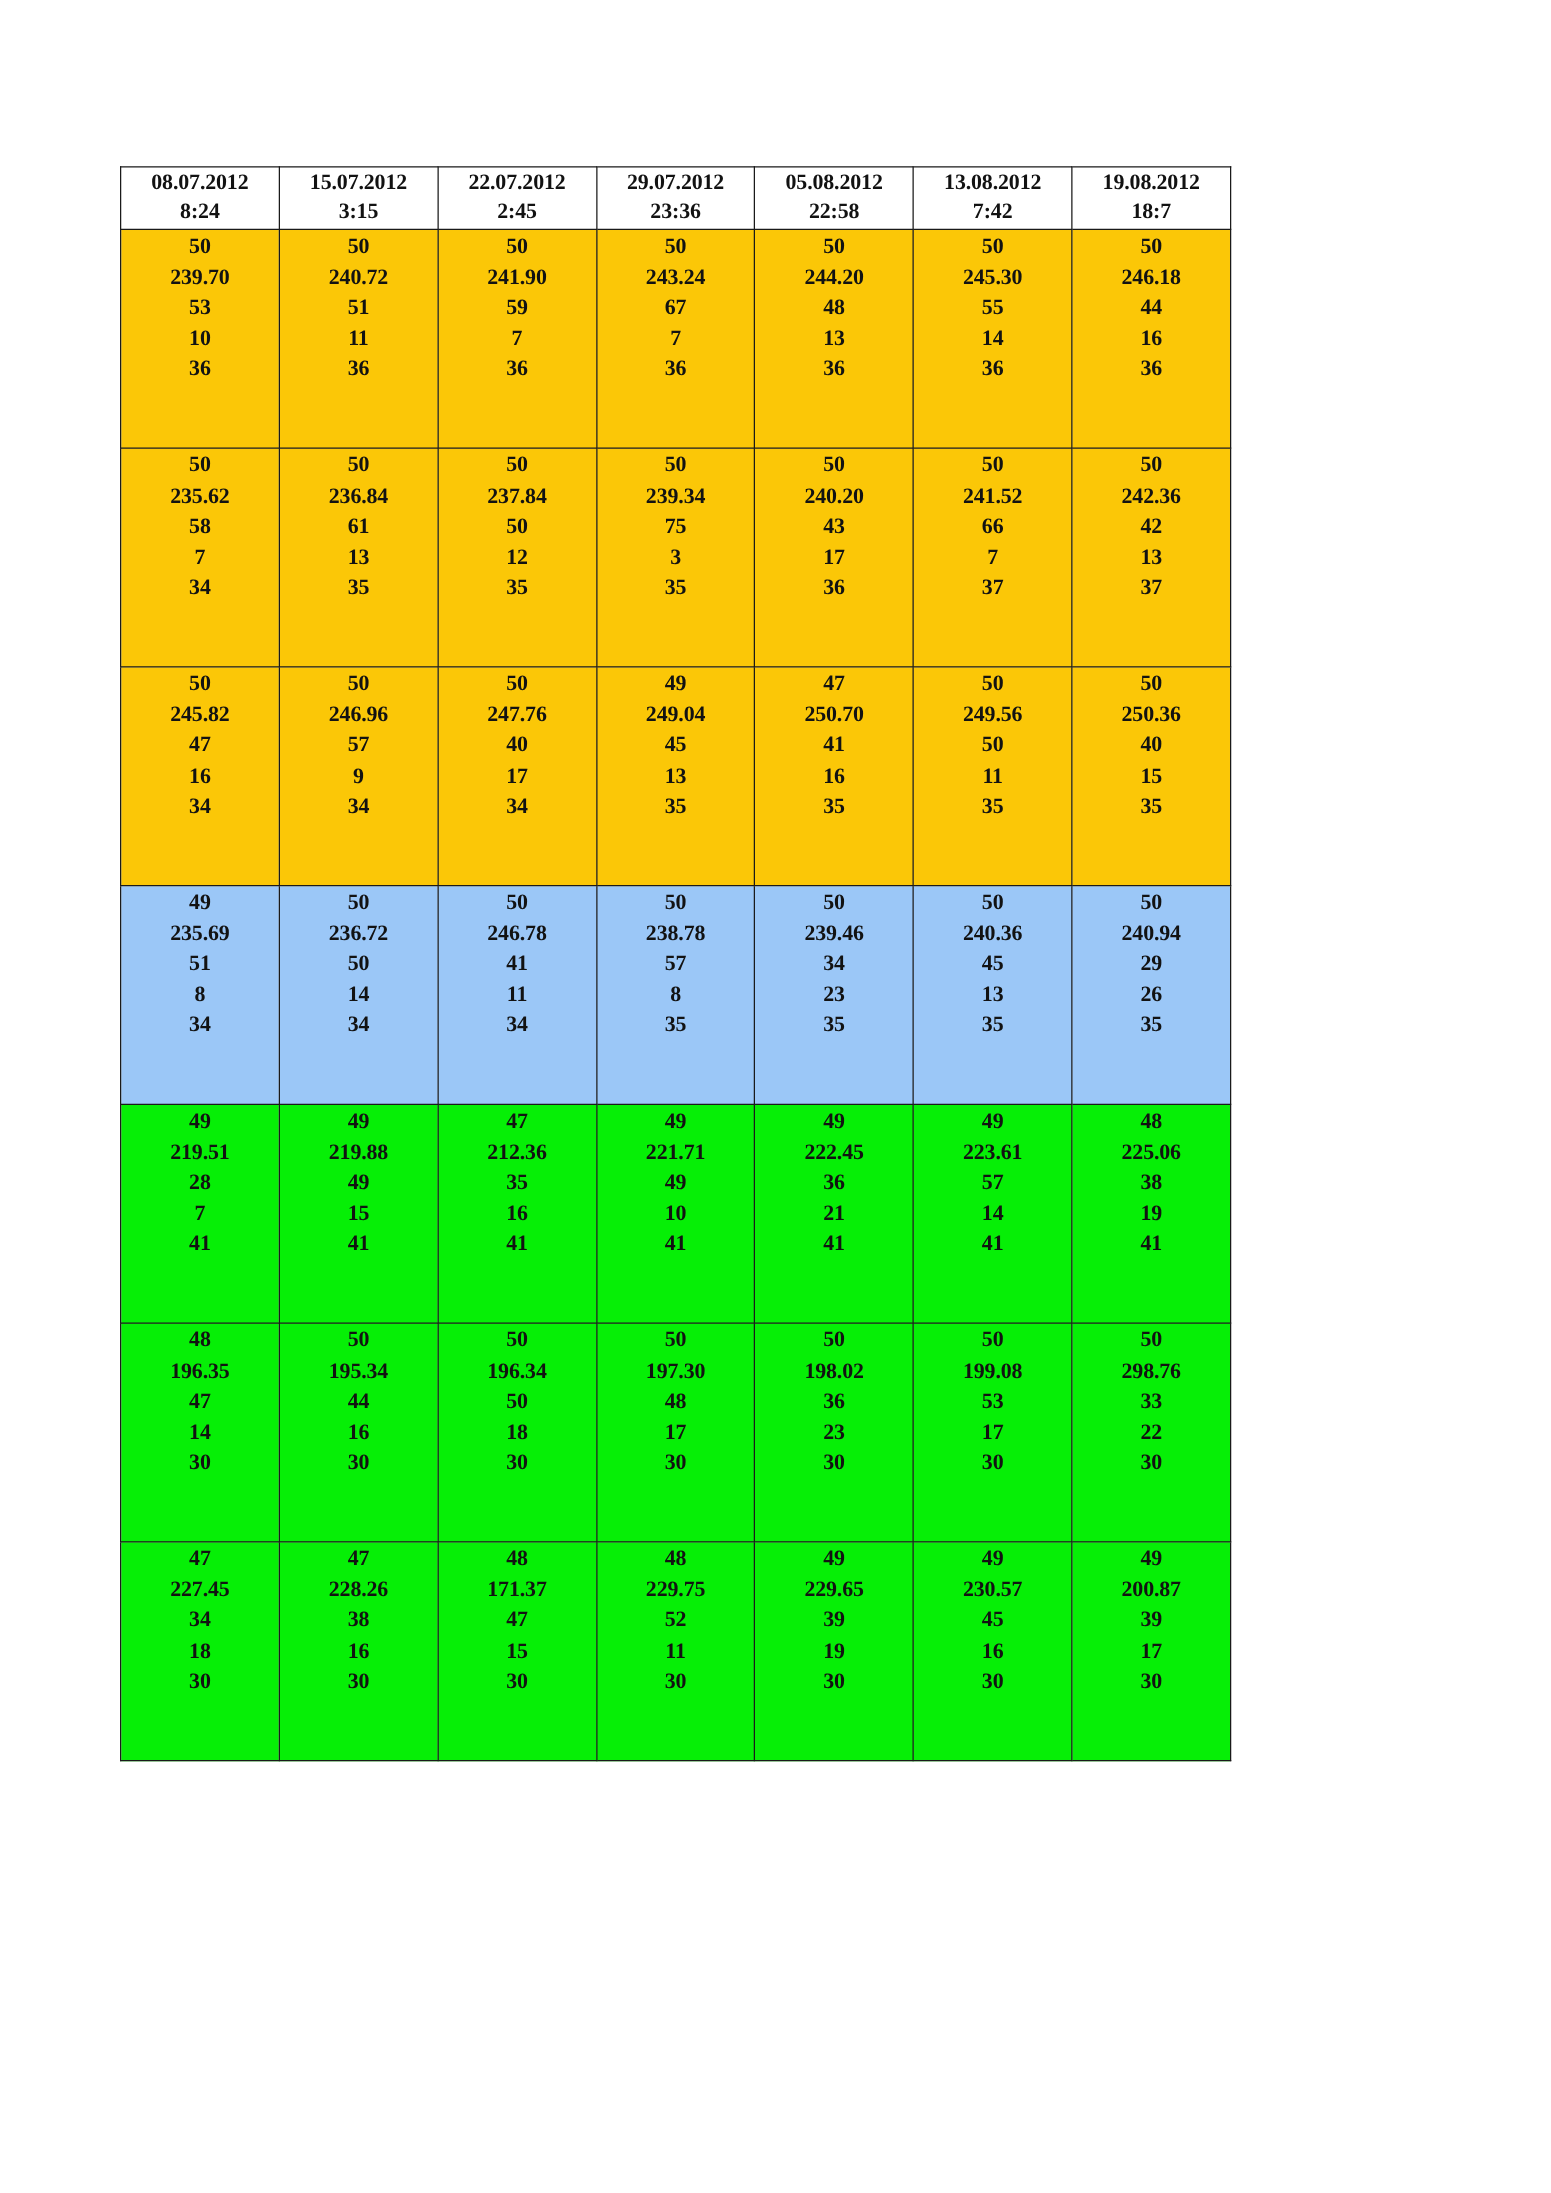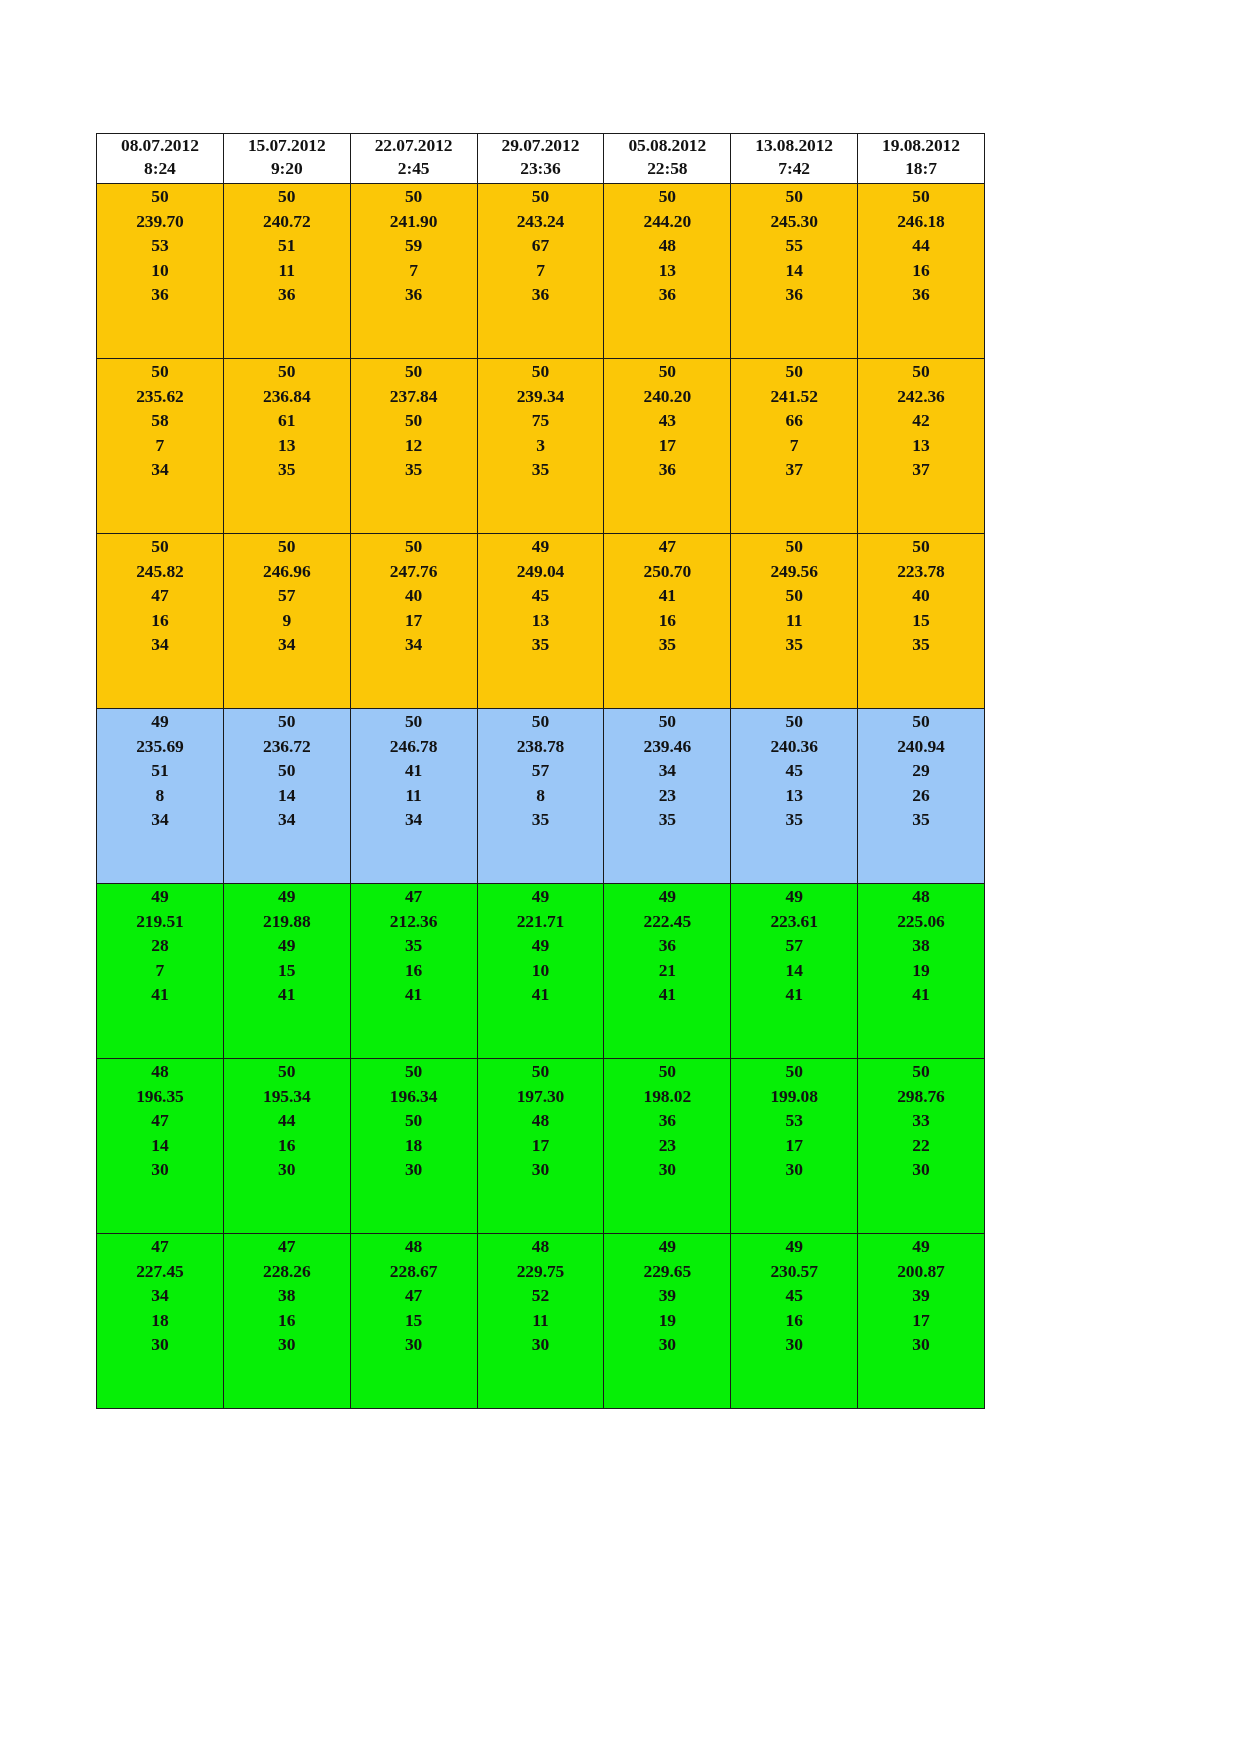--- a/index.html
+++ b/index.html
@@ -89,21 +89,21 @@
           <col>
       </colgroup>
       <thead>
         <tr id="header-row">
             <th class="hdr-cell">
               <span class="hdr-date">08.07.2012</span>
               <span class="hdr-time">8:24</span>
             </th>
             <th class="hdr-cell">
               <span class="hdr-date">15.07.2012</span>
-              <span class="hdr-time">9:20</span>
+              <span class="hdr-time">3:15</span>
             </th>
             <th class="hdr-cell">
               <span class="hdr-date">22.07.2012</span>
               <span class="hdr-time">2:45</span>
             </th>
             <th class="hdr-cell">
               <span class="hdr-date">29.07.2012</span>
               <span class="hdr-time">23:36</span>
             </th>
             <th class="hdr-cell">
@@ -261,21 +261,21 @@
             </td>
             <td class="data-cell band-orange">
               <span class="v">50</span>
               <span class="v">249.56</span>
               <span class="v">50</span>
               <span class="v">11</span>
               <span class="v">35</span>
             </td>
             <td class="data-cell band-orange">
               <span class="v">50</span>
-              <span class="v">223.78</span>
+              <span class="v">250.36</span>
               <span class="v">40</span>
               <span class="v">15</span>
               <span class="v">35</span>
             </td>
           </tr>
           <tr>
             <td class="data-cell band-blue">
               <span class="v">49</span>
               <span class="v">235.69</span>
               <span class="v">51</span>
@@ -437,21 +437,21 @@
             </td>
             <td class="data-cell band-green">
               <span class="v">47</span>
               <span class="v">228.26</span>
               <span class="v">38</span>
               <span class="v">16</span>
               <span class="v">30</span>
             </td>
             <td class="data-cell band-green">
               <span class="v">48</span>
-              <span class="v">228.67</span>
+              <span class="v">171.37</span>
               <span class="v">47</span>
               <span class="v">15</span>
               <span class="v">30</span>
             </td>
             <td class="data-cell band-green">
               <span class="v">48</span>
               <span class="v">229.75</span>
               <span class="v">52</span>
               <span class="v">11</span>
               <span class="v">30</span>

